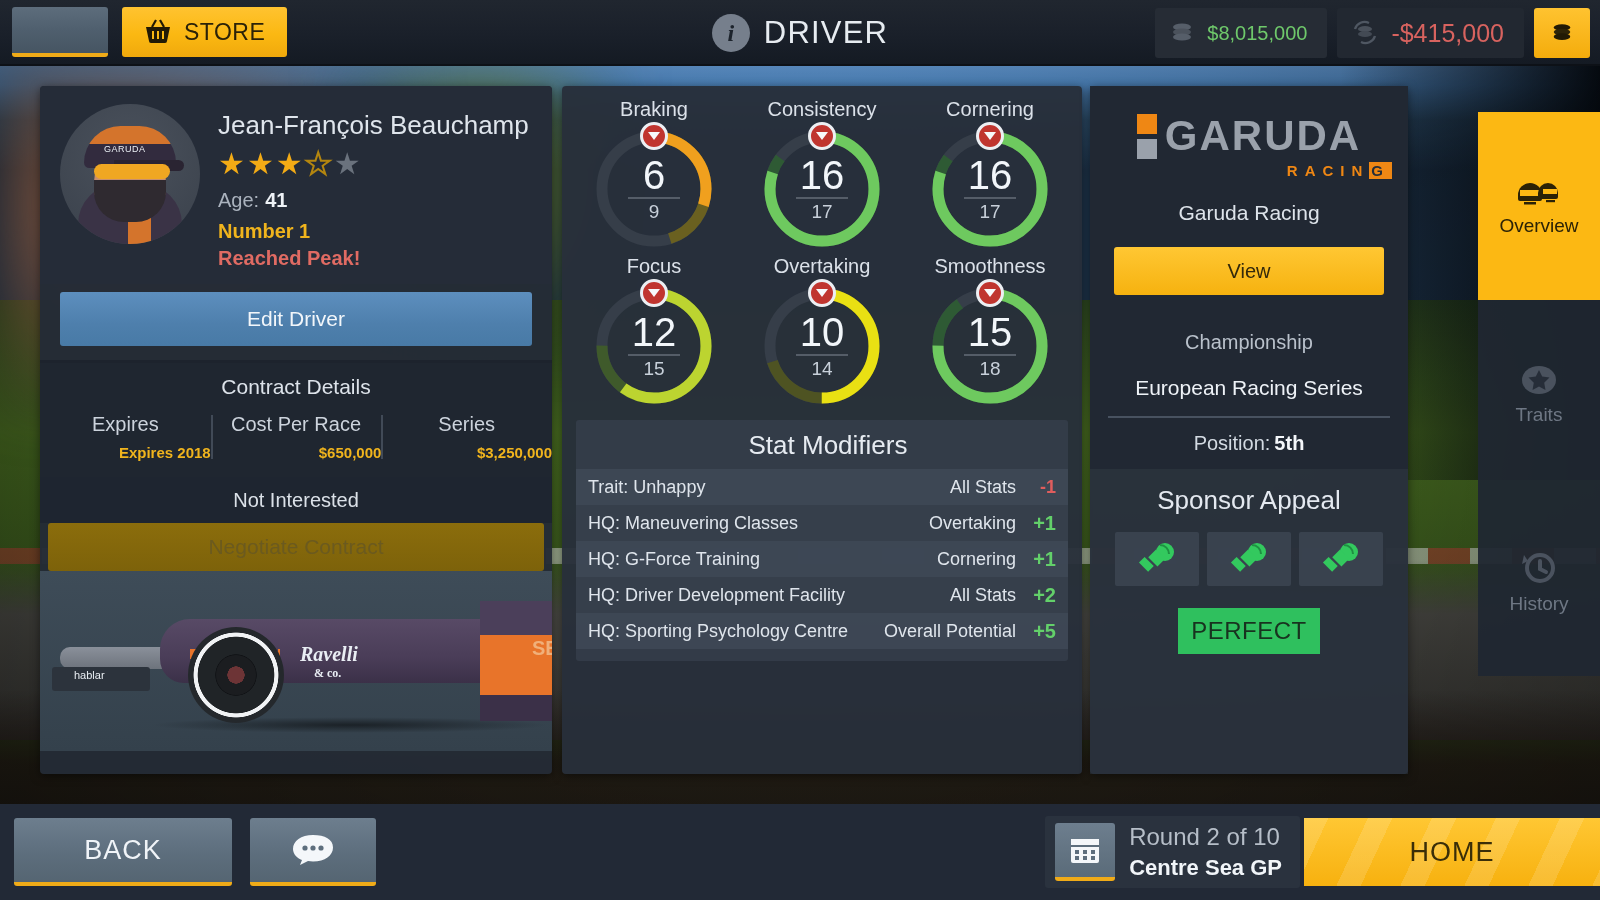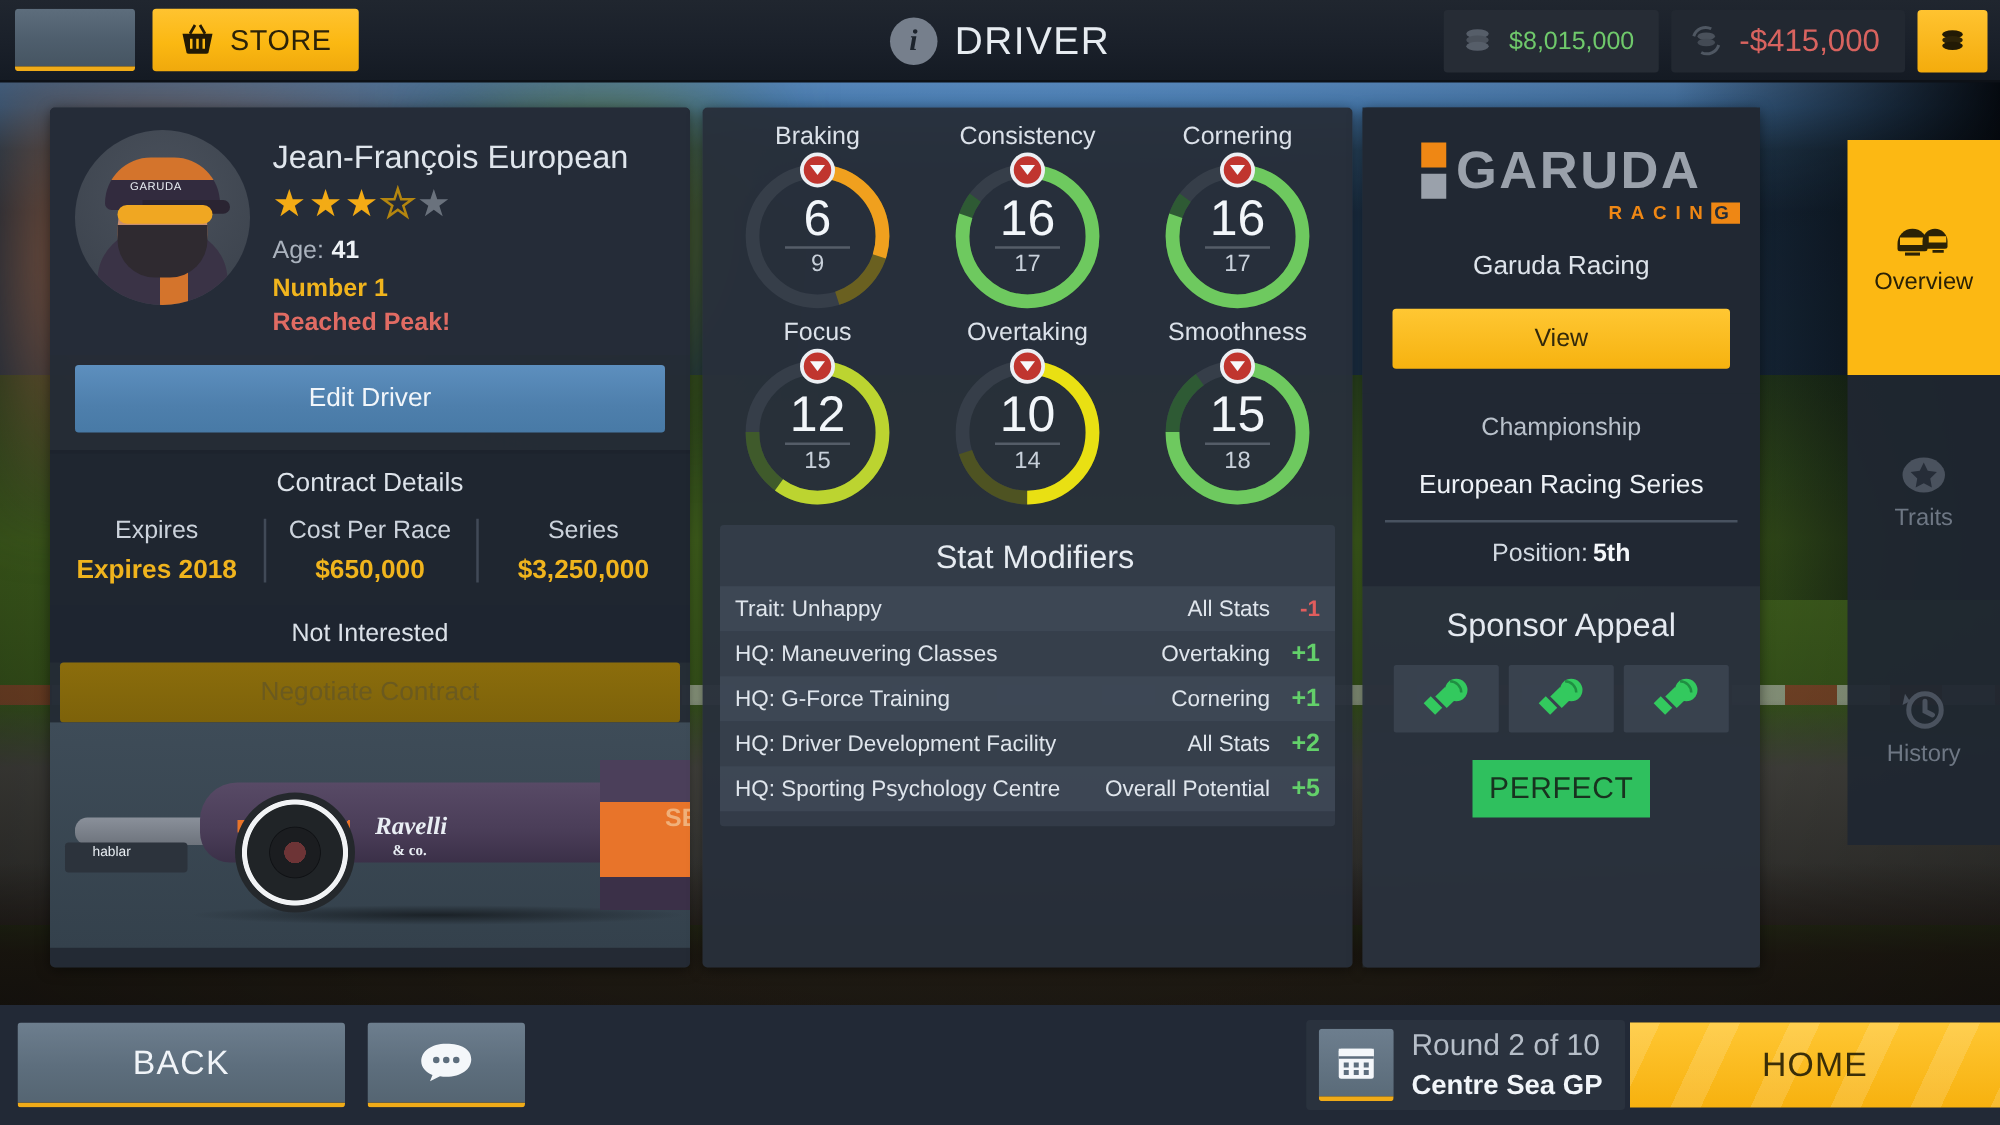--- a/index.html
+++ b/index.html
@@ -163,21 +163,21 @@
   .contract {
     background: rgba(31,38,48,.93); padding: 12px 0 16px 0;
   }
   .contract-title { text-align: center; font-size: 21px; color: #dde3ea; }
   .ctable { display: flex; margin-top: 14px; }
   .ccol { flex: 1; text-align: center; position: relative; }
   .ccol + .ccol::before {
     content: ""; position: absolute; left: 0; top: 2px; bottom: 2px; width: 2px; background: #414a57;
   }
   .chead { font-size: 20px; color: #ccd3dc; }
-  .cval { margin-top: 8px; font-size: 21px; color: #f0b41d; font-weight: bold; }
+  .cval { margin-top: 8px; font-size: 15px; color: #f0b41d; font-weight: bold; text-align: right; }
 
   .notint {
     background: #1e2530; height: 46px; display: flex; align-items: center; justify-content: center;
     font-size: 20px; color: #dbe1e8;
   }
   .negotiate {
     margin: 0 8px; height: 48px; border-radius: 3px;
     background: linear-gradient(to bottom, #8b6d0c, #7d620a);
     display: flex; align-items: center; justify-content: center;
     font-size: 21px; color: #6b5a1f;
@@ -321,21 +321,21 @@
   .tab.active { background: #fcb813; }
   .tab-label { font-size: 19px; color: #6e7784; }
   .tab.active .tab-label { color: #2b2206; }
 
   
   .bottombar {
     position: absolute; left: 0; bottom: 0; width: 1600px; height: 96px;
     background: #222936; display: flex; align-items: center; z-index: 40;
   }
   .back-btn {
-    width: 262px; height: 68px; margin-left: 14px; border-radius: 3px;
+    width: 218px; height: 68px; margin-left: 14px; border-radius: 3px;
     background: linear-gradient(to bottom, #6d7e8e 0%, #5d6e7d 55%, #556572 100%);
     border-bottom: 4px solid #f0ab18;
     display: flex; align-items: center; justify-content: center;
     font-size: 27px; color: #f0f4f8; letter-spacing: 1px; cursor: pointer;
   }
   .chat-btn {
     width: 126px; height: 68px; margin-left: 18px; border-radius: 3px;
     background: linear-gradient(to bottom, #6d7e8e 0%, #5d6e7d 55%, #556572 100%);
     border-bottom: 4px solid #f0ab18;
     display: flex; align-items: center; justify-content: center; cursor: pointer;
@@ -447,21 +447,21 @@
       <div class="avatar">
         <div class="av-body"></div>
         <div class="av-face"></div>
         <div class="av-beard"></div>
         <div class="av-cap"></div>
         <div class="av-brim"></div>
         <div class="av-glass"></div>
         <div class="av-captxt">GARUDA</div>
       </div>
       <div style="flex:1; min-width:0;">
-        <div class="pname">Jean-François European</div>
+        <div class="pname">Jean-François Beauchamp</div>
         <div class="stars">
           <span class="star full">★</span>
           <span class="star full">★</span>
           <span class="star full">★</span>
           <span class="star empty-outline">★</span>
           <span class="star dim">★</span>
         </div>
         <div class="agerow">
           <span>Age:</span><b>41</b>
         </div>

